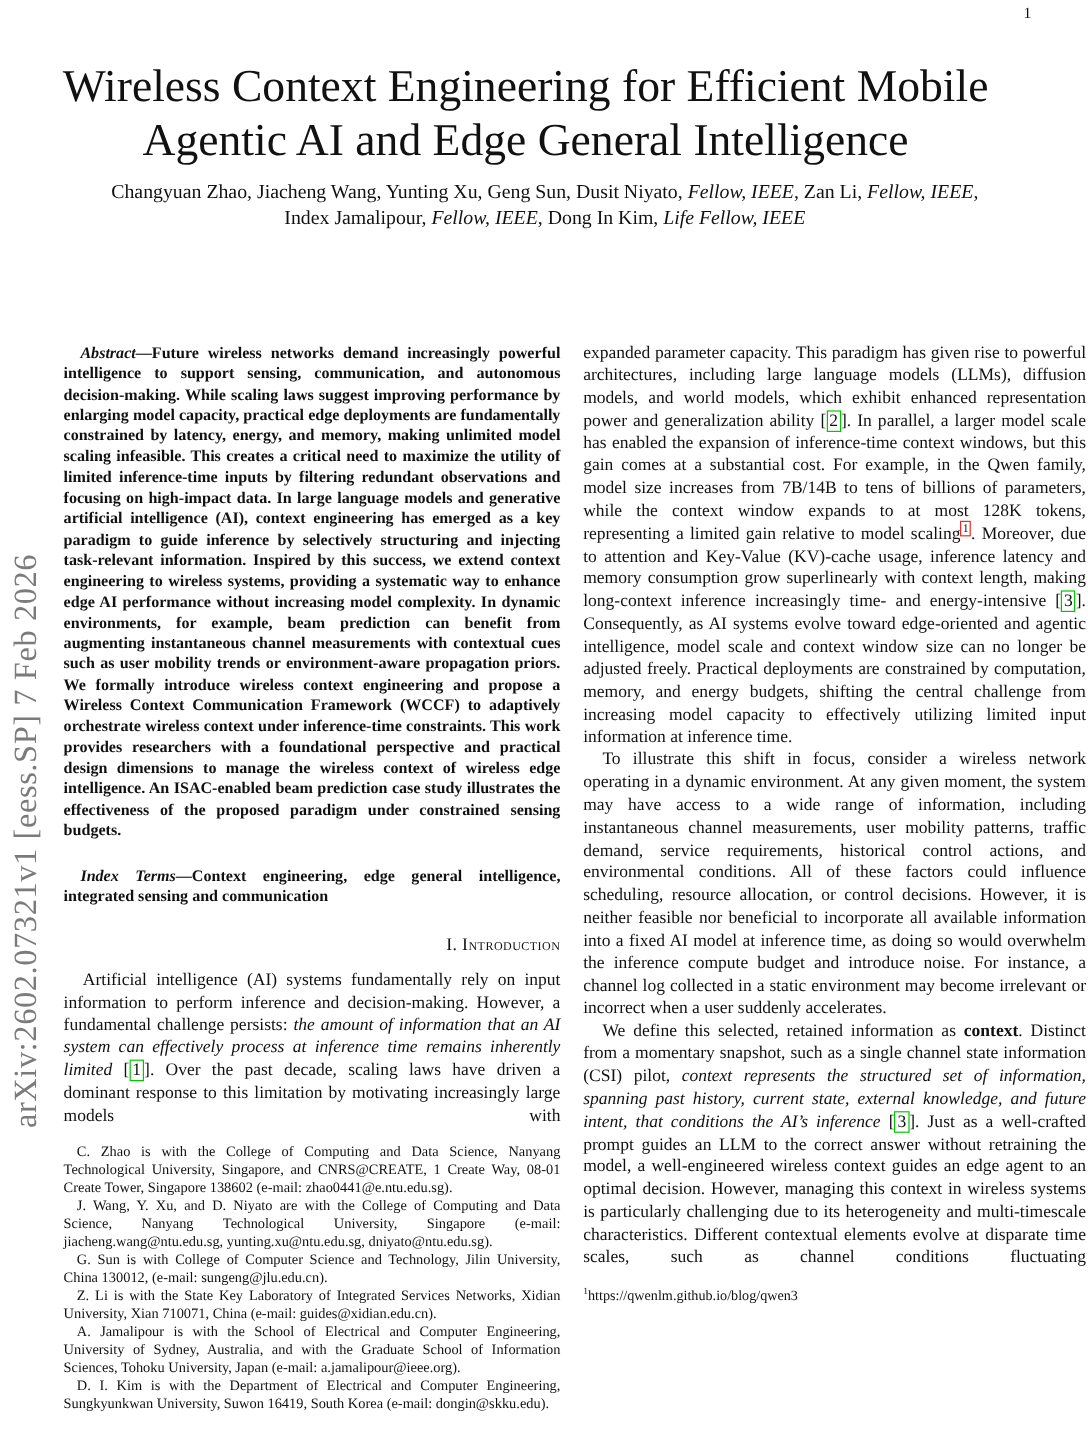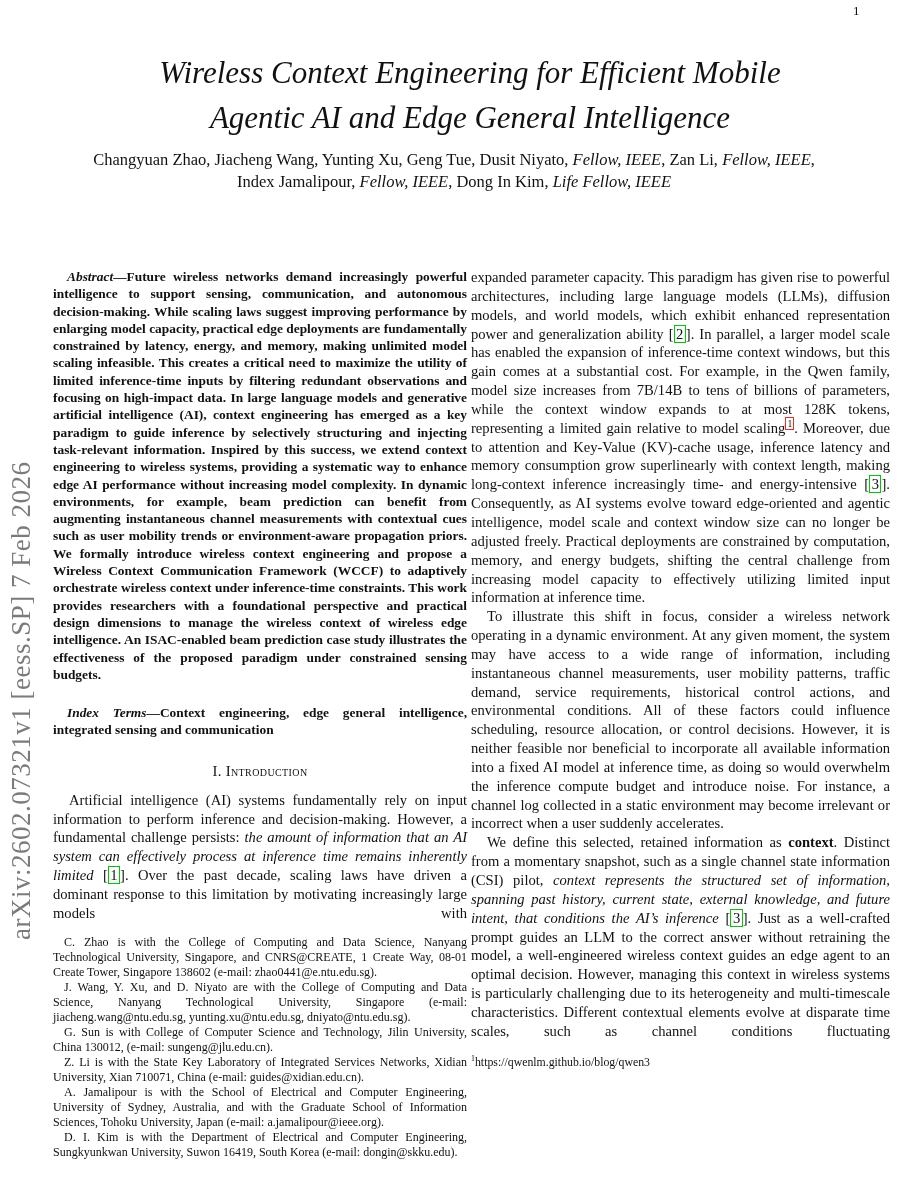--- a/index.html
+++ b/index.html
@@ -9,38 +9,38 @@
     overflow:hidden;
     -webkit-font-smoothing:antialiased;
   }
   .page-number{position:absolute;top:3px;left:853px;font-size:13px;}
   .arxiv-vert{
     position:absolute;left:6px;top:940px;width:665px;
     transform:rotate(-90deg);transform-origin:0 0;
     font-size:27px;color:#7b7b7b;white-space:nowrap;letter-spacing:.5px;
   }
   .title{
-    position:absolute;top:50px;left:44px;width:852px;text-align:center;
-    font-size:31px;line-height:45px;font-style:italic;
+    position:absolute;top:50px;left:12px;width:852px;text-align:center;
+    font-size:38px;line-height:45px;
   }
   .authors{
     position:absolute;top:149px;left:28px;width:852px;text-align:center;
     font-size:16.5px;line-height:21.5px;
   }
-  .columns{position:absolute;top:268px;left:53px;width:852px;display:flex;gap:4px;}
+  .columns{position:absolute;top:285px;left:53px;width:852px;display:flex;gap:19px;}
   .col-left{width:414px;}
   .col-right{width:419px;}
   p{margin:0;}
   .abstract,.index-terms{
     font-size:13.4px;font-weight:700;line-height:17.3px;
     text-align:justify;text-indent:14px;
   }
   .index-terms{margin-top:21px;}
   .section-heading{
-    margin-top:24px;margin-bottom:11px;text-align:center;
+    margin-top:24px;margin-bottom:11px;text-align:right;
     font-size:14.8px;letter-spacing:.3px;
   }
   .body-para{
     font-size:14.6px;line-height:18.85px;text-align:justify;text-indent:16px;
   }
   .no-indent{text-indent:0;}
   .fill-last{text-align-last:justify;}
   .footnotes{margin-top:12px;font-size:12px;line-height:15px;text-align:justify;}
   .footnotes p{text-indent:11px;}
   .footnote-right{margin-top:14px;font-size:11.8px;}
@@ -58,21 +58,21 @@
 <div class="page-number">1</div>
 
 <div class="arxiv-vert">arXiv:2602.07321v1  [eess.SP]  7 Feb 2026</div>
 
 <div class="title">
   <div>Wireless Context Engineering for Efficient Mobile</div>
   <div>Agentic AI and Edge General Intelligence</div>
 </div>
 
 <div class="authors">
-  <div><span>Changyuan Zhao, Jiacheng Wang, Yunting Xu, Geng Tue, Dusit Niyato, </span><span class="seg-i">Fellow, IEEE</span><span>, Zan Li, </span><span class="seg-i">Fellow, IEEE</span><span>,</span></div>
+  <div><span>Changyuan Zhao, Jiacheng Wang, Yunting Xu, Geng Sun, Dusit Niyato, </span><span class="seg-i">Fellow, IEEE</span><span>, Zan Li, </span><span class="seg-i">Fellow, IEEE</span><span>,</span></div>
   <div><span>Index Jamalipour, </span><span class="seg-i">Fellow, IEEE</span><span>, Dong In Kim, </span><span class="seg-i">Life Fellow, IEEE</span></div>
 </div>
 
 <div class="columns">
 
   <div class="col-left">
     <p class="abstract"><span class="seg-bi">Abstract</span><span>—Future wireless networks demand increasingly powerful intelligence to support sensing, communication, and autonomous decision-making. While scaling laws suggest improving performance by enlarging model capacity, practical edge deployments are fundamentally constrained by latency, energy, and memory, making unlimited model scaling infeasible. This creates a critical need to maximize the utility of limited inference-time inputs by filtering redundant observations and focusing on high-impact data. In large language models and generative artificial intelligence (AI), context engineering has emerged as a key paradigm to guide inference by selectively structuring and injecting task-relevant information. Inspired by this success, we extend context engineering to wireless systems, providing a systematic way to enhance edge AI performance without increasing model complexity. In dynamic environments, for example, beam prediction can benefit from augmenting instantaneous channel measurements with contextual cues such as user mobility trends or environment-aware propagation priors. We formally introduce wireless context engineering and propose a Wireless Context Communication Framework (WCCF) to adaptively orchestrate wireless context under inference-time constraints. This work provides researchers with a foundational perspective and practical design dimensions to manage the wireless context of wireless edge intelligence. An ISAC-enabled beam prediction case study illustrates the effectiveness of the proposed paradigm under constrained sensing budgets.</span></p>
     <p class="index-terms"><span class="seg-bi">Index Terms</span><span>—Context engineering, edge general intelligence, integrated sensing and communication</span></p>
     <div class="section-heading"><span>I.  </span><span class="seg-sc">Introduction</span></div>
     <p class="body-para fill-last"><span>Artificial intelligence (AI) systems fundamentally rely on input information to perform inference and decision-making. However, a fundamental challenge persists: </span><span class="seg-i">the amount of information that an AI system can effectively process at inference time remains inherently limited</span><span> [</span><span class="seg-cg">1</span><span>]. Over the past decade, scaling laws have driven a dominant response to this limitation by motivating increasingly large models with</span></p>

